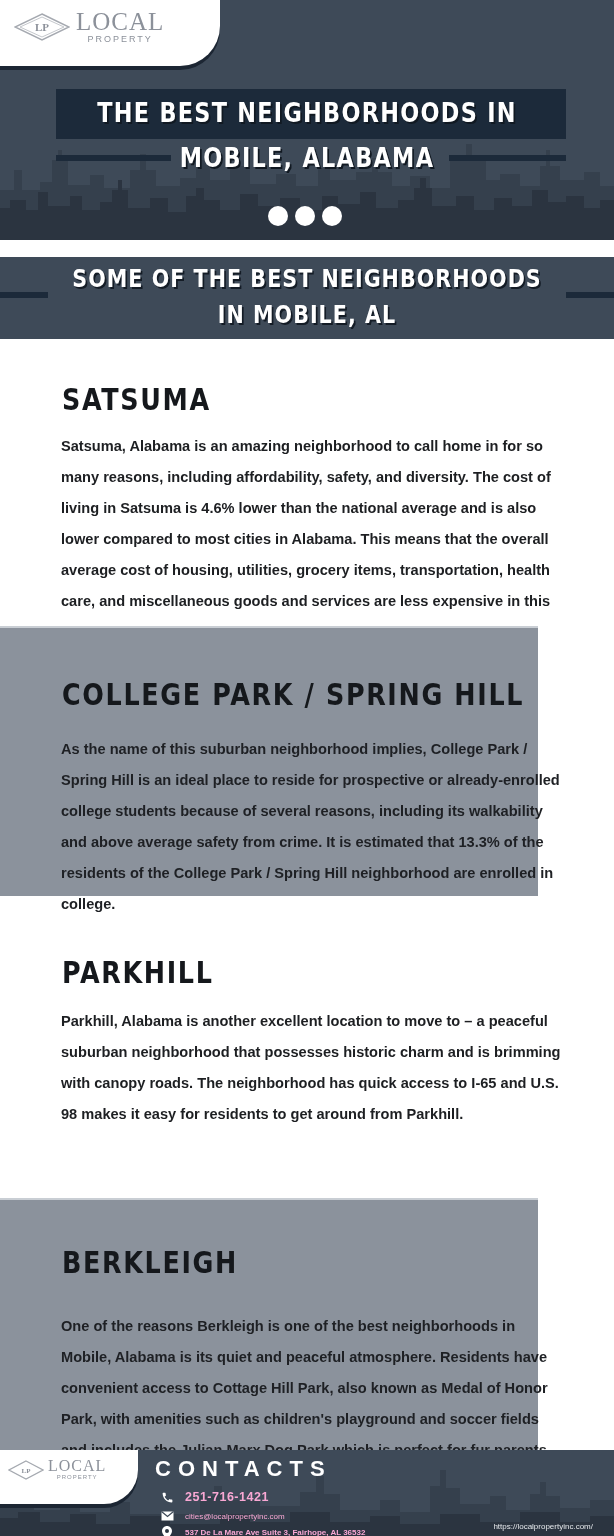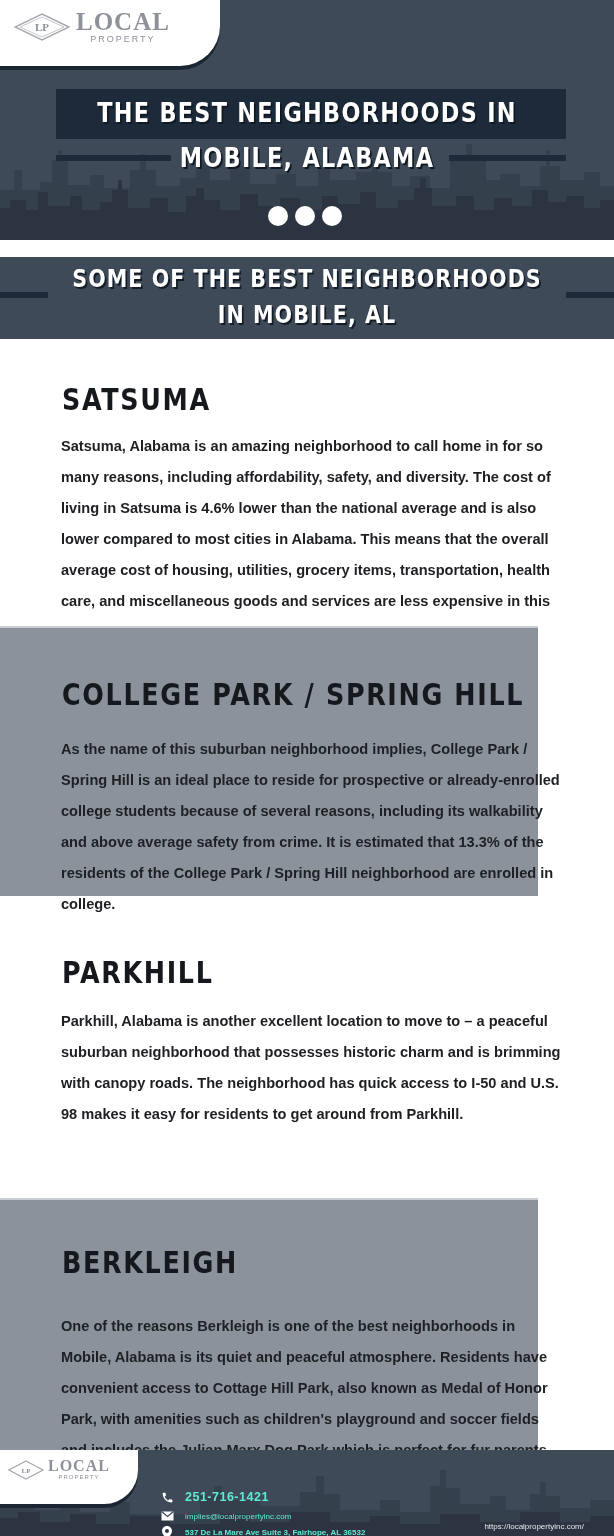--- a/index.html
+++ b/index.html
@@ -7,21 +7,21 @@
   body { font-family: "Liberation Sans", sans-serif; position: relative; }
 
   
   .header { position: absolute; left: 0; top: 0; width: 614px; height: 240px; background: #3e4a58; overflow: hidden; }
   .skyline { position: absolute; left: 0; bottom: 0; width: 100%; }
   .logo-tab { position: absolute; left: 0; top: 0; width: 220px; height: 66px; background: #ffffff;
     border-bottom-right-radius: 40px; box-shadow: 0 4px 0 #1c2633; z-index: 3; }
   .logo { position: absolute; left: 14px; top: 10px; display: flex; align-items: center; }
   .logo-diamond { width: 56px; height: 28px; position: relative; }
   .logo-word { margin-left: 6px; display: flex; flex-direction: column; align-items: center; }
-  .logo-local { font-family: "Liberation Serif", serif; font-size: 25px; color: #8c919a; letter-spacing: 1px; line-height: 24px; font-weight: bold; }
+  .logo-local { font-family: "Liberation Serif", serif; font-size: 25px; color: #8c919a; letter-spacing: 1px; line-height: 24px; font-weight: normal; }
   .logo-prop { font-size: 9px; color: #8c919a; letter-spacing: 2px; line-height: 10px; }
 
   .title-bar { position: absolute; left: 56px; top: 89px; width: 510px; height: 50px; background: #1c2a3a; z-index: 2; }
   .title-line { position: absolute; top: 155px; height: 6px; background: #1c2a3a; z-index: 2; }
   .title-text { position: absolute; left: 0; width: 614px; text-align: center; color: #ffffff; font-family: "DejaVu Sans", sans-serif;
     font-weight: bold; font-size: 26px; letter-spacing: 1.5px; z-index: 3; text-shadow: 2px 2px 0 #111922; transform: scaleX(0.86); }
   .t1 { top: 98px; }
   .t2 { top: 143px; }
   .dots { position: absolute; left: 268px; top: 206px; display: flex; gap: 7px; z-index: 3; }
   .dot { width: 20px; height: 20px; border-radius: 50%; background: #ffffff; }
@@ -45,26 +45,26 @@
 
   
   .footer { position: absolute; left: 0; top: 1450px; width: 614px; height: 86px; background: #3e4a58; overflow: hidden; }
   .foot-logo-tab { position: absolute; left: 0; top: 0; width: 138px; height: 54px; background: #ffffff;
     border-bottom-right-radius: 34px; box-shadow: 0 4px 0 #1c2633; z-index: 3; }
   .foot-logo { position: absolute; left: 8px; top: 8px; display: flex; align-items: center; }
   .foot-logo .logo-diamond { width: 36px; height: 20px; }
   .foot-logo .logo-local { font-size: 16px; line-height: 16px; }
   .foot-logo .logo-prop { font-size: 6px; line-height: 7px; letter-spacing: 1px; }
   .contacts-title { position: absolute; left: 155px; top: 6px; font-size: 22px; font-weight: bold; color: #ffffff; letter-spacing: 7px; z-index: 3; }
-  .contact-row { position: absolute; left: 160px; display: flex; align-items: center; z-index: 3; color: #5eead4; }
+  .contact-row { position: absolute; left: 160px; display: flex; align-items: center; z-index: 3; color: #f9a8d4; }
   .contact-row .ic { width: 14px; height: 14px; margin-right: 11px; display: flex; align-items: center; justify-content: center; }
   .c-phone { top: 40px; font-size: 12.5px; font-weight: bold; letter-spacing: 0.5px; }
   .c-mail { top: 59px; font-size: 8px; }
   .c-addr { top: 75px; font-size: 8px; font-weight: bold; }
-  .foot-url { position: absolute; right: 30px; top: 72px; font-size: 8px; color: #e4e7ea; z-index: 3; }
+  .foot-url { position: absolute; right: 21px; top: 72px; font-size: 8px; color: #e4e7ea; z-index: 3; }
 </style>
 </head>
 <body>
 
 <div class="header">
   <svg class="skyline" width="614" height="110" viewBox="0 0 614 110" preserveAspectRatio="none">
     <path fill="#35404d" d="M0 110 V60 H14 V40 H22 V60 H40 V52 H52 V30 H58 V20 H62 V30 H68 V55 H90 V45 H104 V58 H130 V40 H140 V24 H146 V40 H156 V56 H180 V48 H196 V30 H210 V50 H230 V36 H236 V22 H240 V36 H250 V54 H276 V44 H296 V56 H318 V38 H330 V50 H356 V42 H372 V28 H378 V42 H392 V56 H410 V46 H430 V58 H450 V30 H466 V14 H472 V30 H486 V50 H500 V44 H520 V56 H540 V36 H546 V20 H550 V36 H560 V50 H584 V42 H600 V56 H614 V110 Z"></path>
     <path fill="#2b3440" d="M0 110 V78 H10 V70 H26 V80 H38 V62 H48 V76 H70 V66 H82 V80 H100 V72 H112 V60 H118 V50 H122 V60 H128 V78 H150 V68 H168 V82 H186 V66 H196 V58 H204 V70 H220 V80 H240 V64 H258 V76 H280 V68 H300 V80 H322 V66 H338 V74 H360 V62 H376 V78 H398 V70 H414 V58 H420 V48 H426 V58 H432 V76 H456 V66 H474 V80 H494 V68 H512 V76 H532 V60 H548 V72 H566 V66 H584 V78 H600 V70 H614 V110 Z"></path>
   </svg>
 
@@ -106,21 +106,21 @@
   <div class="sec-body" style="top:92px;">Satsuma, Alabama is an amazing neighborhood to call home in for so many reasons, including affordability, safety, and diversity. The cost of living in Satsuma is 4.6% lower than the national average and is also lower compared to most cities in Alabama. This means that the overall average cost of housing, utilities, grocery items, transportation, health care, and miscellaneous goods and services are less expensive in this area.</div>
 </div>
 
 <div class="section gray" style="top:626px;height:270px;">
   <div class="sec-title" style="top:48px;">COLLEGE PARK / SPRING HILL</div>
   <div class="sec-body" style="top:106px;">As the name of this suburban neighborhood implies, College Park / Spring Hill is an ideal place to reside for prospective or already-enrolled college students because of several reasons, including its walkability and above average safety from crime. It is estimated that 13.3% of the residents of the College Park / Spring Hill neighborhood are enrolled in college.</div>
 </div>
 
 <div class="section" style="top:896px;height:270px;">
   <div class="sec-title" style="top:58px;">PARKHILL</div>
-  <div class="sec-body" style="top:110px;">Parkhill, Alabama is another excellent location to move to – a peaceful suburban neighborhood that possesses historic charm and is brimming with canopy roads. The neighborhood has quick access to I-50 and U.S. 98 makes it easy for residents to get around from Parkhill.</div>
+  <div class="sec-body" style="top:110px;">Parkhill, Alabama is another excellent location to move to – a peaceful suburban neighborhood that possesses historic charm and is brimming with canopy roads. The neighborhood has quick access to I-65 and U.S. 98 makes it easy for residents to get around from Parkhill.</div>
 </div>
 
 <div class="section gray" style="top:1166px;height:270px;margin-top:32px;">
   <div class="sec-title" style="top:44px;">BERKLEIGH</div>
   <div class="sec-body" style="top:111px;">One of the reasons Berkleigh is one of the best neighborhoods in Mobile, Alabama is its quiet and peaceful atmosphere. Residents have convenient access to Cottage Hill Park, also known as Medal of Honor Park, with amenities such as children's playground and soccer fields and includes the Julian Marx Dog Park which is perfect for fur parents.</div>
 </div>
 
 <div class="footer">
   <svg class="skyline" width="614" height="70" viewBox="0 0 614 70" preserveAspectRatio="none">
     <path fill="#35404d" d="M0 70 V40 H20 V30 H34 V44 H60 V34 H80 V46 H110 V36 H130 V48 H200 V30 H214 V20 H222 V34 H260 V40 H300 V26 H316 V10 H324 V28 H340 V44 H380 V34 H400 V46 H430 V20 H440 V4 H446 V22 H460 V38 H490 V30 H506 V44 H530 V28 H540 V16 H546 V30 H560 V42 H590 V34 H614 V70 Z"></path>
@@ -133,38 +133,39 @@
         <polygon points="18,1 35,10 18,19 1,10" fill="none" stroke="#a5a9b0" stroke-width="1.2"></polygon>
         <text x="18" y="13" text-anchor="middle" font-family="Liberation Serif, serif" font-size="7" font-weight="bold" fill="#8c919a">LP</text>
       </svg>
       <div class="logo-word" style="margin-left:4px;">
         <span class="logo-local">LOCAL</span>
         <span class="logo-prop">PROPERTY</span>
       </div>
     </div>
   </div>
 
+  <div class="contacts-title">CONTACTS</div>
 
   <div class="contact-row c-phone">
     <span class="ic">
       <svg width="13" height="13" viewBox="0 0 24 24">
           <path fill="#ffffff" d="M6.6 10.8c1.4 2.8 3.8 5.1 6.6 6.6l2.2-2.2c.3-.3.7-.4 1-.2 1.1.4 2.3.6 3.6.6.6 0 1 .4 1 1V20c0 .6-.4 1-1 1C10.6 21 3 13.4 3 4c0-.6.4-1 1-1h3.5c.6 0 1 .4 1 1 0 1.3.2 2.5.6 3.6.1.3 0 .7-.2 1L6.6 10.8z"></path>
         </svg>
     </span>
     <span>251-716-1421</span>
   </div>
 
   <div class="contact-row c-mail">
     <span class="ic">
       <svg width="13" height="10" viewBox="0 0 26 20">
           <rect x="1" y="1" width="24" height="18" fill="#ffffff"></rect>
           <path d="M1 1 L13 11 L25 1" fill="none" stroke="#3e4a58" stroke-width="2.5"></path>
         </svg>
     </span>
-    <span>implies@localpropertyinc.com</span>
+    <span>cities@localpropertyinc.com</span>
   </div>
 
   <div class="contact-row c-addr">
     <span class="ic">
       <svg width="10" height="13" viewBox="0 0 20 26">
           <path fill="#ffffff" d="M10 0C4.5 0 0 4.5 0 10c0 7.5 10 16 10 16s10-8.5 10-16C20 4.5 15.5 0 10 0zm0 14a4 4 0 1 1 0-8 4 4 0 0 1 0 8z"></path>
         </svg>
     </span>
     <span>537 De La Mare Ave Suite 3, Fairhope, AL 36532</span>
   </div>

